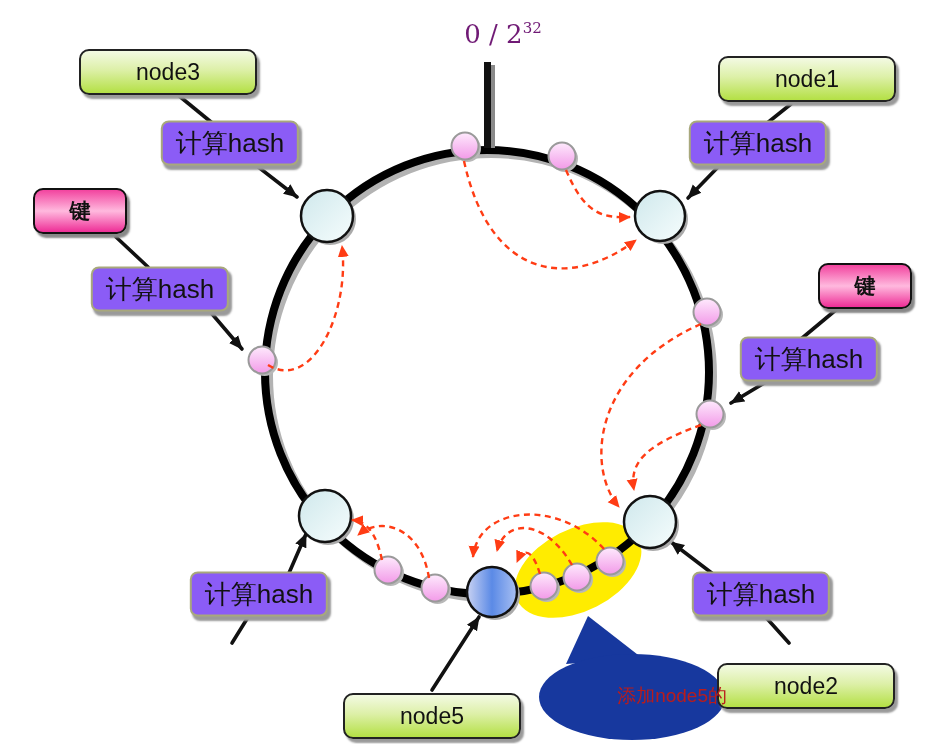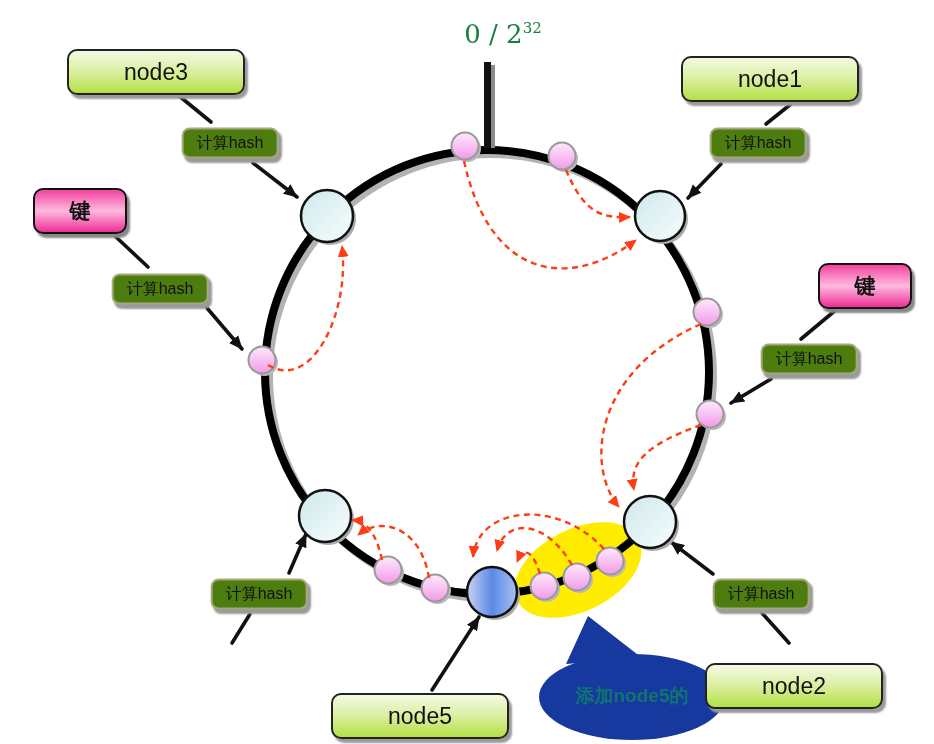--- a/index.html
+++ b/index.html
@@ -10,49 +10,49 @@
   }
   .stage svg{position:absolute;left:0;top:0;}
   .abs{position:absolute;transform:translate(-50%,-50%);}
   
   .nbox{
     width:174px;height:42px;
     background:linear-gradient(180deg,#f3fae3 0%,#ddf0a8 45%,#b4e045 100%);
     border:2px solid #222222;border-radius:10px;
     box-shadow:3px 4px 2px #9a9a9a;
     display:flex;align-items:center;justify-content:center;
-    font-size:23px;color:#111;
+    font-size:23px;color:#111;margin-left:12px;
   }
   
   .hbox{
-    background:#4d7c0f;
+    background:#8b5cf6;
     border:2px solid #a8a87c;border-radius:8px;
     box-shadow:3px 4px 2px #9a9a9a;
     padding:3px 13px;
-    font-size:16px;color:#111;white-space:nowrap;
+    font-size:26px;color:#111;white-space:nowrap;
   }
   
   .kbox{
     width:90px;height:42px;
     background:linear-gradient(180deg,#f2449f 0%,#ffb9de 50%,#ee2d96 100%);
     border:2px solid #111111;border-radius:10px;
     box-shadow:3px 4px 2px #888888;
     display:flex;align-items:center;justify-content:center;
     font-size:21px;font-weight:600;color:#111;
   }
   .ring-title{
     position:absolute;transform:translate(-50%,-50%);
     font-family:"DejaVu Serif","Liberation Serif",serif;
-    font-size:26px;color:#15803d;white-space:nowrap;
+    font-size:26px;color:#701a75;white-space:nowrap;
   }
   .ring-title sup{font-size:15px;}
   .bubble-text{
     position:absolute;transform:translate(-50%,-50%);
-    width:190px;text-align:center;
-    color:#0f766e;font-weight:700;font-size:19px;line-height:1.4;
+    width:190px;text-align:right;
+    color:#b91c1c;font-weight:400;font-size:19px;line-height:1.4;
   }
 </style>
 </head>
 <body>
 
 <div class="stage">
 
   <svg width="934" height="744" viewBox="0 0 934 744">
     <defs>
       <linearGradient id="gradCyan" x1="0" y1="0" x2="1" y2="1">
@@ -157,21 +157,21 @@
       <path d="M 382,560 C 376,532 366,521 352,520"></path>
     </g>
 
     <polygon points="588,616 566,664 642,658" fill="#17389e"></polygon>
     <ellipse cx="632" cy="697" rx="93" ry="43" fill="#17389e"></ellipse>
   </svg>
 
   <div class="ring-title" style="left:503px;top:34px"><span>0 / 2</span><sup>32</sup></div>
 
   <div class="nbox abs" style="left:156px;top:72px">node3</div>
-  <div class="nbox abs" style="left:770px;top:79px">node1</div>
+  <div class="nbox abs" style="left:795px;top:79px">node1</div>
   <div class="nbox abs" style="left:794px;top:686px">node2</div>
   <div class="nbox abs" style="left:420px;top:716px">node5</div>
 
   <div class="hbox abs" style="left:230px;top:143px">计算hash</div>
   <div class="hbox abs" style="left:758px;top:143px">计算hash</div>
   <div class="hbox abs" style="left:160px;top:289px">计算hash</div>
   <div class="hbox abs" style="left:809px;top:359px">计算hash</div>
   <div class="hbox abs" style="left:761px;top:594px">计算hash</div>
   <div class="hbox abs" style="left:259px;top:594px">计算hash</div>
 

